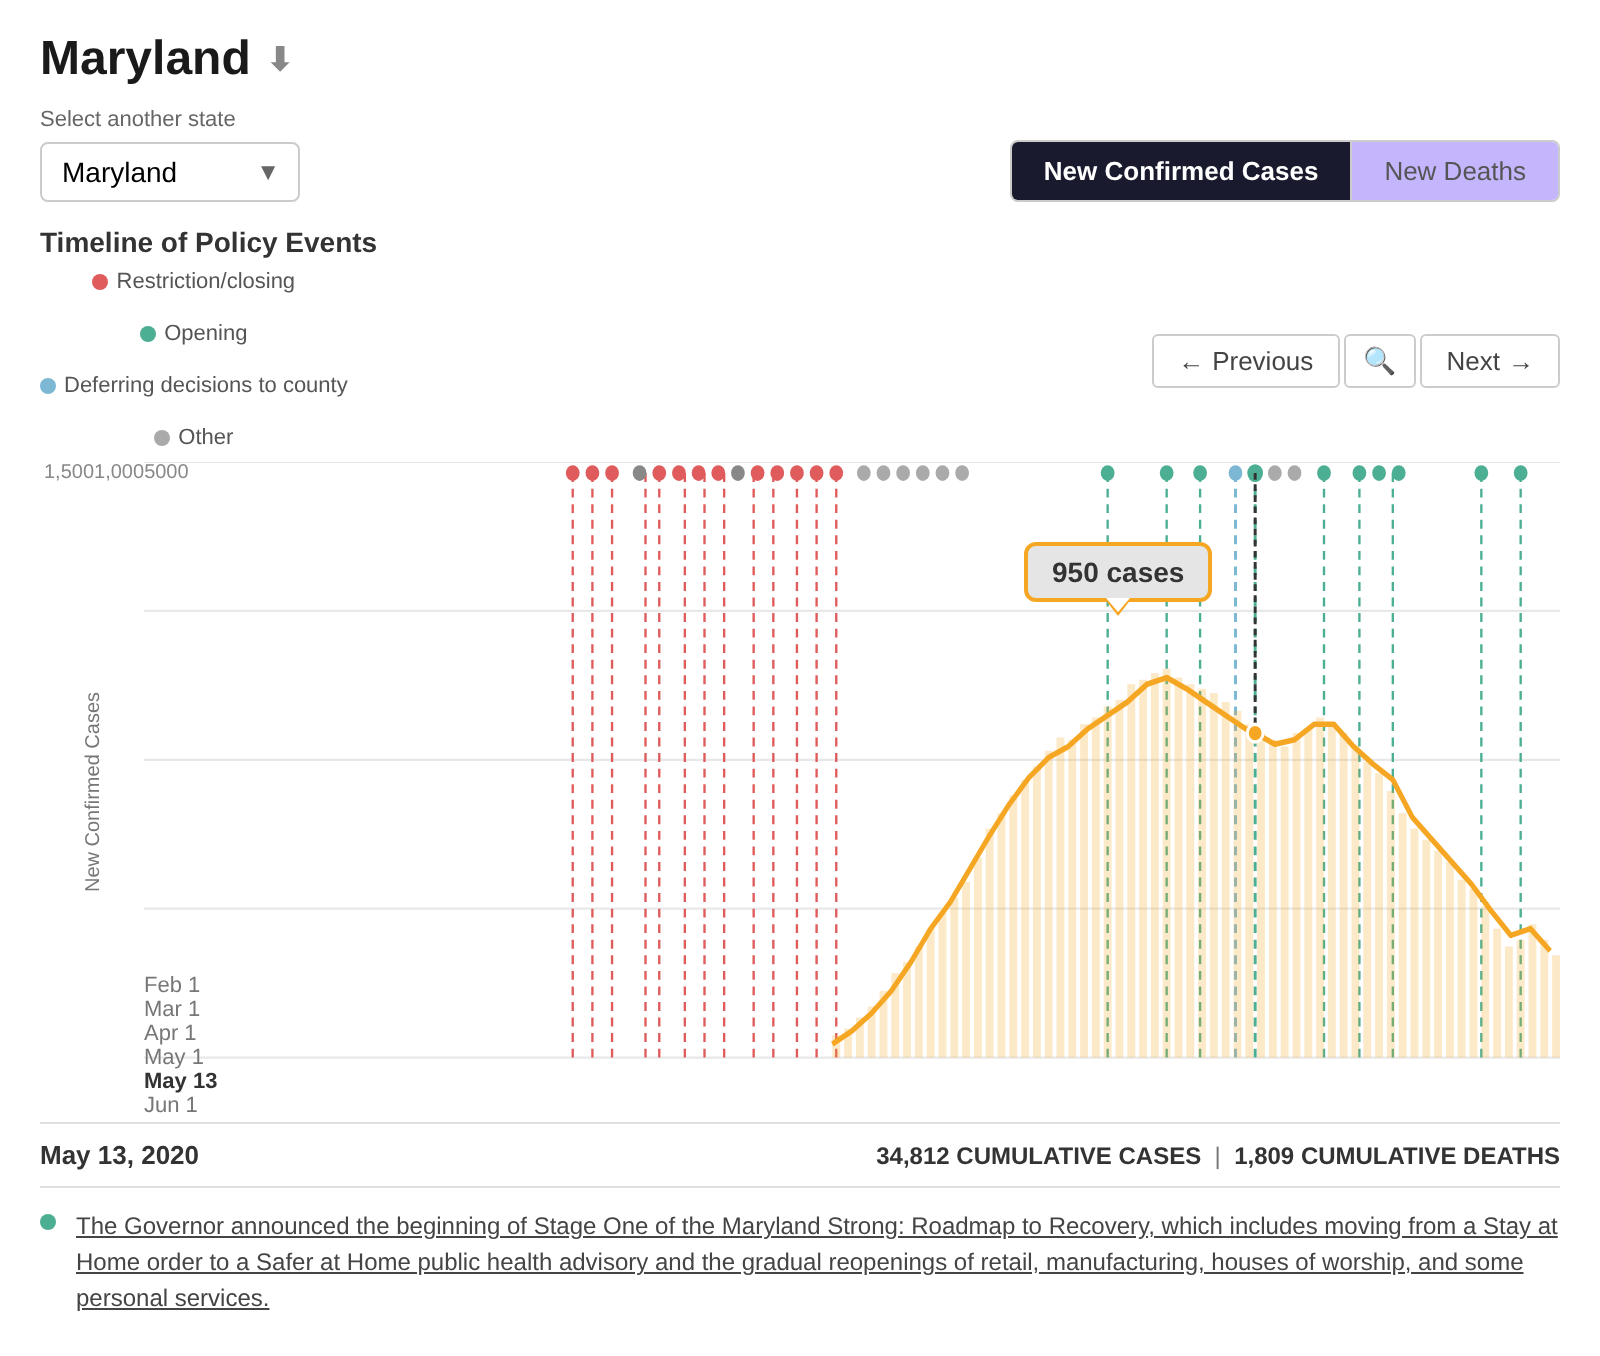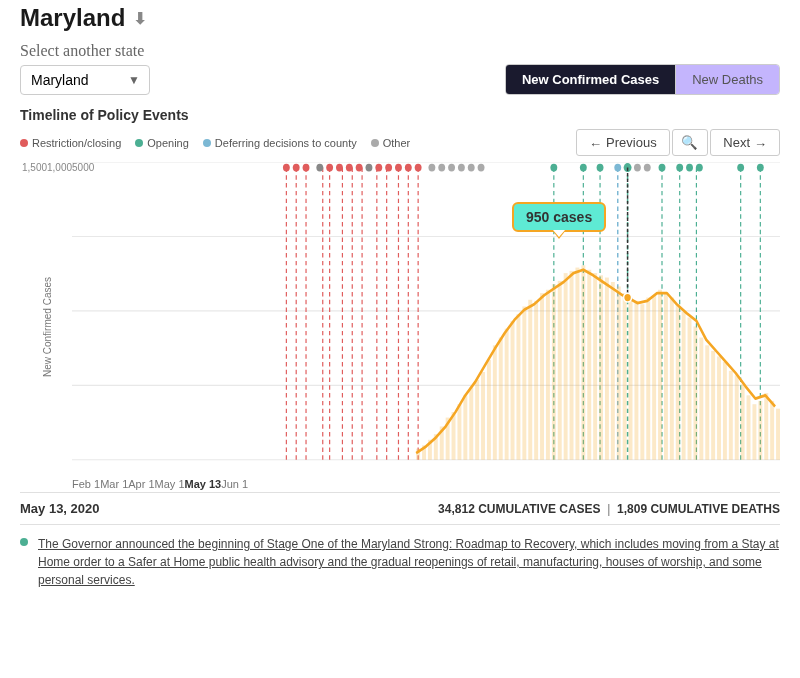--- a/index.html
+++ b/index.html
@@ -1,37 +1,37 @@
 <!DOCTYPE html>
 <html><head>
   <meta charset="utf-8">
   <style>
     * { box-sizing: border-box; margin: 0; padding: 0; }
     body { font-family: -apple-system, BlinkMacSystemFont, 'Segoe UI', sans-serif; background: #fff; color: #333; width: 800px; height: 678px; overflow: hidden; }
 
-    .page { padding: 4px 20px; }
+    .page { padding: 16px 20px; }
 
     .page-title { font-size: 24px; font-weight: 700; color: #1a1a1a; display: flex; align-items: center; gap: 8px; margin-bottom: 10px; }
     .download-icon { color: #888; font-size: 16px; cursor: pointer; }
 
-    .state-selector-label { font-size: 16px; color: #666; margin-bottom: 4px; font-family: Liberation Serif, serif; }
+    .state-selector-label { font-size: 11px; color: #666; margin-bottom: 4px; }
     .top-row { display: flex; justify-content: space-between; align-items: flex-end; margin-bottom: 12px; }
     .state-select-wrapper { position: relative; display: inline-block; }
     .state-select { appearance: none; border: 1px solid #ccc; border-radius: 4px; padding: 6px 30px 6px 10px; font-size: 14px; background: #fff; cursor: pointer; min-width: 130px; }
     .select-arrow { position: absolute; right: 10px; top: 50%; transform: translateY(-50%); pointer-events: none; color: #666; font-size: 12px; }
 
     .chart-type-buttons { display: flex; border: 1px solid #ccc; border-radius: 4px; overflow: hidden; }
     .chart-type-btn { padding: 7px 16px; font-size: 13px; border: none; background: #c4b5fd; cursor: pointer; color: #555; }
     .chart-type-btn.active { background: #1a1a2e; color: #fff; font-weight: 600; }
     .chart-type-btn:not(:last-child) { border-right: 1px solid #ccc; }
 
     .timeline-header { margin-bottom: 6px; }
     .timeline-title { font-size: 14px; font-weight: 700; margin-bottom: 6px; }
     .legend-nav-row { display: flex; justify-content: space-between; align-items: center; }
-    .legend { display: flex; gap: 14px; align-items: center; font-size: 11px; color: #555; }
+    .legend { display: flex; gap: 14px; align-items: center; font-size: 11px; color: #555; flex-direction: column; }
     .legend-item { display: flex; align-items: center; gap: 4px; }
     .legend-dot { width: 8px; height: 8px; border-radius: 50%; }
     .dot-red { background: #e05c5c; }
     .dot-green { background: #4caf93; }
     .dot-blue { background: #7cb8d4; }
     .dot-gray { background: #aaa; }
 
     .nav-buttons { display: flex; align-items: center; gap: 2px; }
     .nav-btn { padding: 5px 12px; font-size: 13px; border: 1px solid #ccc; background: #fff; cursor: pointer; color: #444; display: flex; align-items: center; gap: 4px; border-radius: 3px; }
     .search-btn { padding: 5px 9px; border: 1px solid #ccc; background: #fff; cursor: pointer; color: #444; border-radius: 3px; }
@@ -254,27 +254,27 @@
         <circle cx="618" cy="5" r="3.5" fill="#4caf93"></circle>
         <circle cx="628" cy="5" r="3.5" fill="#4caf93"></circle>
         <circle cx="638" cy="5" r="3.5" fill="#4caf93"></circle>
         <circle cx="680" cy="5" r="3.5" fill="#4caf93"></circle>
         <circle cx="700" cy="5" r="3.5" fill="#4caf93"></circle>
 
         <line x1="565" y1="5" x2="565" y2="122" stroke="#333" stroke-width="1.5" stroke-dasharray="3,2"></line>
         <circle cx="565" cy="122" r="4" fill="#f5a623" stroke="#fff" stroke-width="1.5"></circle>
       </svg>
 
-      <div style="position:absolute; top:40px; left:440px; background:#5eead4; border:2px solid #f5a623; border-radius:6px; padding:5px 12px; font-size:14px; font-weight:700; white-space:nowrap;">
+      <div style="position:absolute; top:40px; left:440px; background:#e5e5e5; border:2px solid #f5a623; border-radius:6px; padding:5px 12px; font-size:14px; font-weight:700; white-space:nowrap;">
         <span>950 cases</span>
         <div style="position:absolute; bottom:-9px; left:50%; transform:translateX(-50%); width:0; height:0; border-left:7px solid transparent; border-right:7px solid transparent; border-top:9px solid #f5a623;"></div>
         <div style="position:absolute; bottom:-7px; left:50%; transform:translateX(-50%); width:0; height:0; border-left:6px solid transparent; border-right:6px solid transparent; border-top:7px solid #fff;"></div>
       </div>
 
-      <div style="position:absolute; bottom:2px; left:0; right:0; display:flex; font-size:11px; color:#777;">
+      <div style="position:absolute; bottom:2px; left:0; right:0; display:flex; justify-content:space-between; font-size:11px; color:#777;flex-direction:column;">
         <span>Feb 1</span>
         <span>Mar 1</span>
         <span>Apr 1</span>
         <span>May 1</span>
         <span style="font-weight:700;color:#333;">May 13</span>
         <span>Jun 1</span>
       </div>
     </div>
   </div>
 

